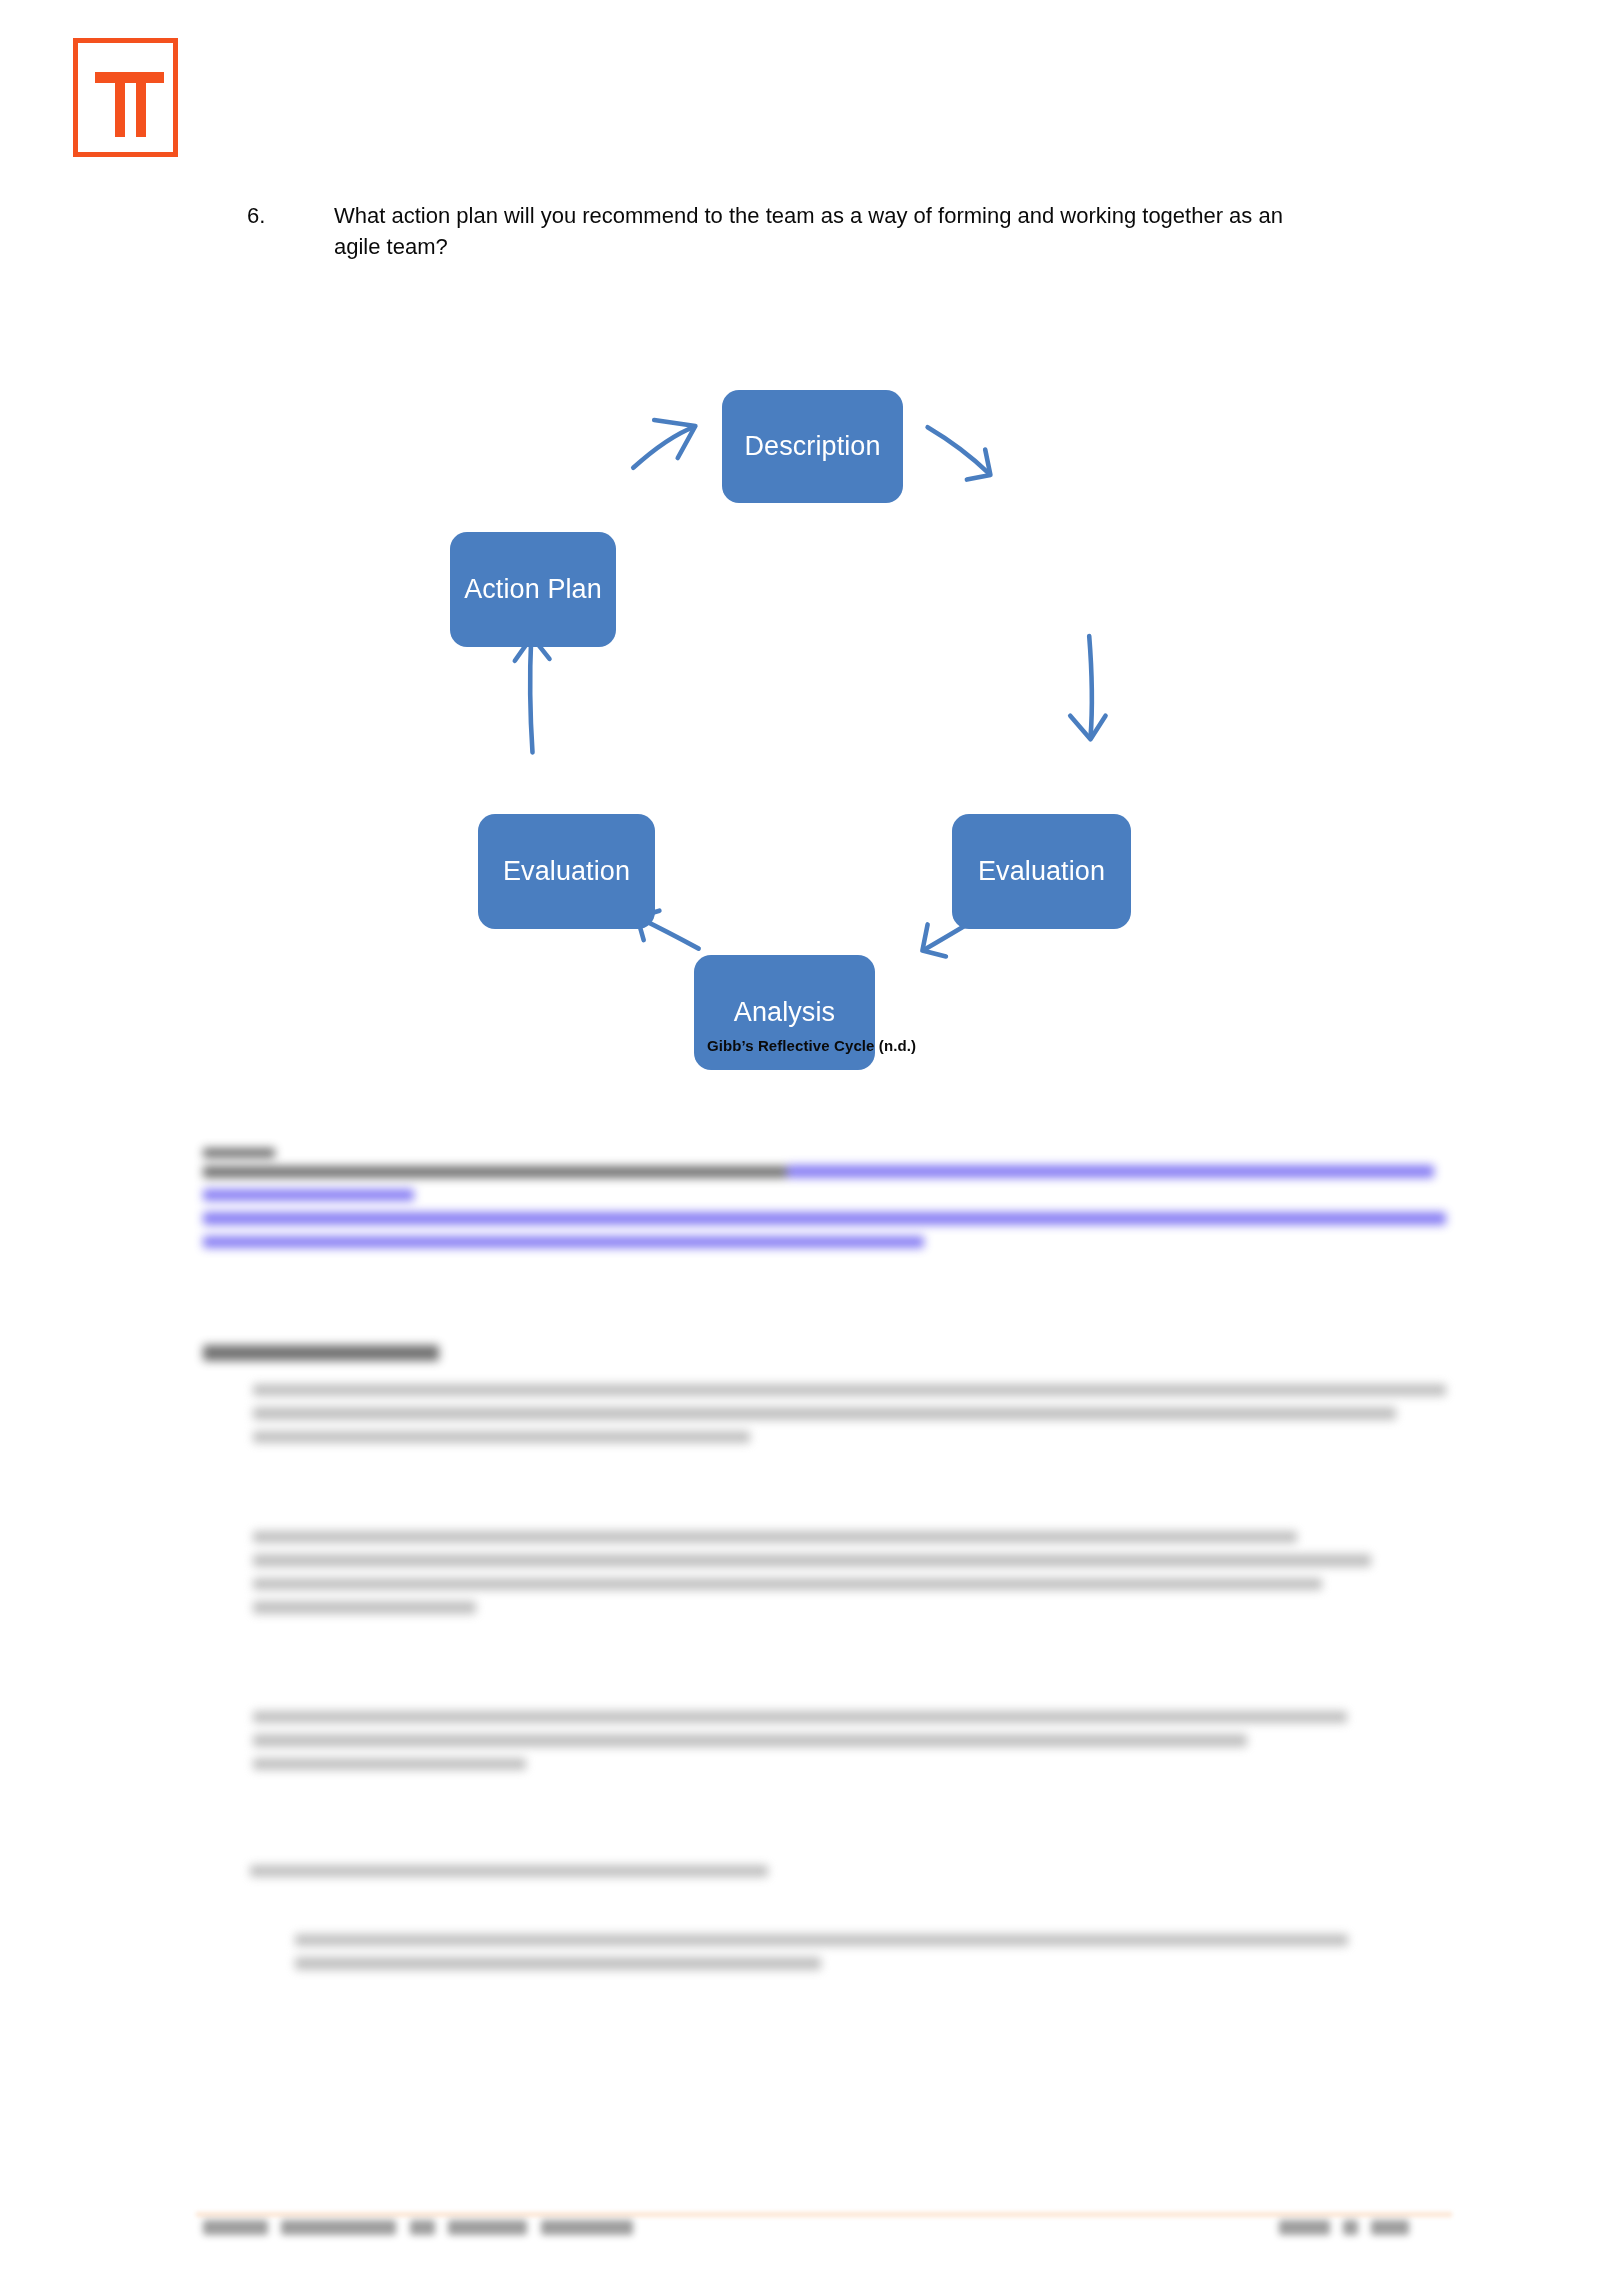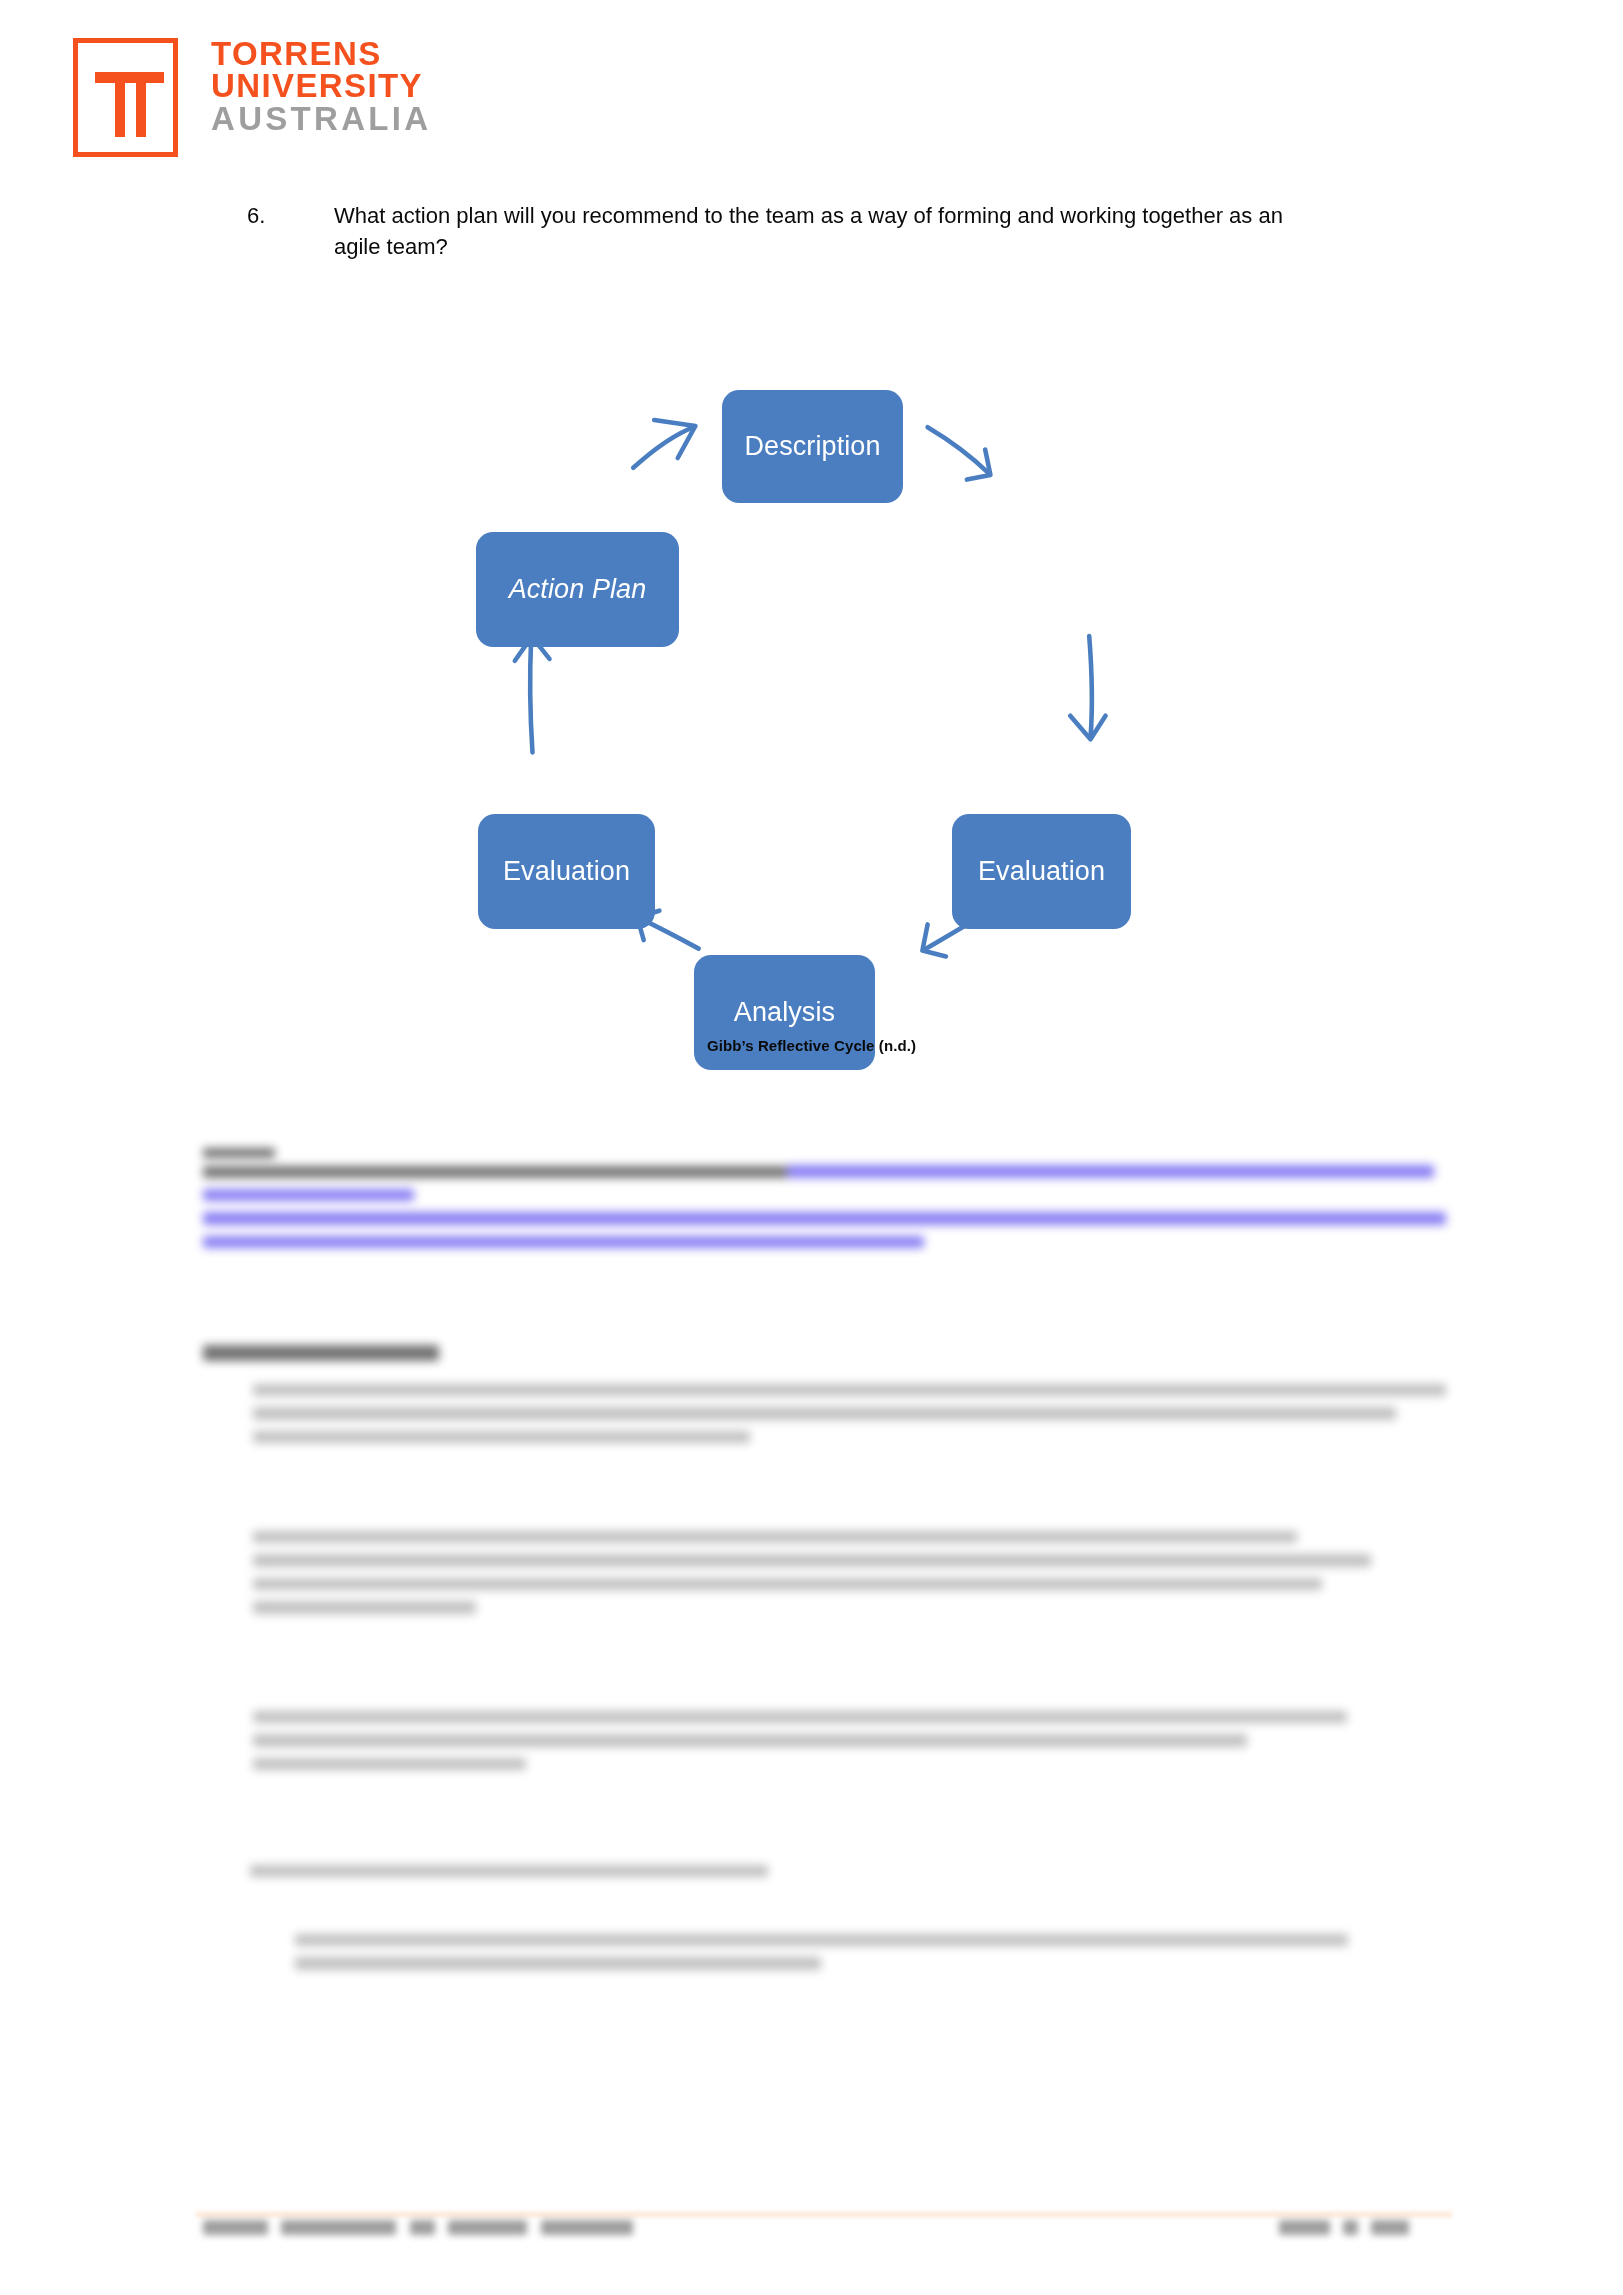--- a/index.html
+++ b/index.html
@@ -109,21 +109,21 @@
     font-weight: 400;
     letter-spacing: 0.1px;
     pointer-events: auto;
     margin-top: 45px;
   }
   #node-description { left: 722px; top: 345px;  width: 181px; height: 113px; }
   #node-feeling     { left: 967px; top: 487px;  width: 179px; height: 115px; }
   #node-evaluation  { left: 952px; top: 769px; width: 179px; height: 115px; }
   #node-analysis    { left: 694px; top: 910px; width: 181px; height: 115px; }
   #node-conclusion  { left: 478px;  top: 769px; width: 177px; height: 115px; }
-  #node-actionplan  { left: 476px;  top: 487px;  width: 203px; height: 115px; font-style: italic; }
+  #node-actionplan  { left: 450px;  top: 487px;  width: 166px; height: 115px; }
 
   #arrows {
     position: absolute;
     left: 0; top: 0;
     width: 1623px; height: 2295px;
   }
 
   #caption {
     position: absolute;
     left: 0;
@@ -199,25 +199,20 @@
 </style>
 </head>
 <body>
 
 <div id="logo">
   <div id="logo-mark">
     <div class="tbar"></div>
     <div class="stemL"></div>
     <div class="stemR"></div>
   </div>
-  <div id="logo-words">
-    <div class="logo-line orange">TORRENS</div>
-    <div class="logo-line orange">UNIVERSITY</div>
-    <div class="logo-line grey">AUSTRALIA</div>
-  </div>
 </div>
 
 <div id="question">
   <span class="num">6.</span>
   <span class="qtext">What action plan will you recommend to the team as a way of forming and working together as an agile team?</span>
 </div>
 
 <div id="diagram">
 
   <svg id="arrows" viewBox="0 0 2481 3508">

